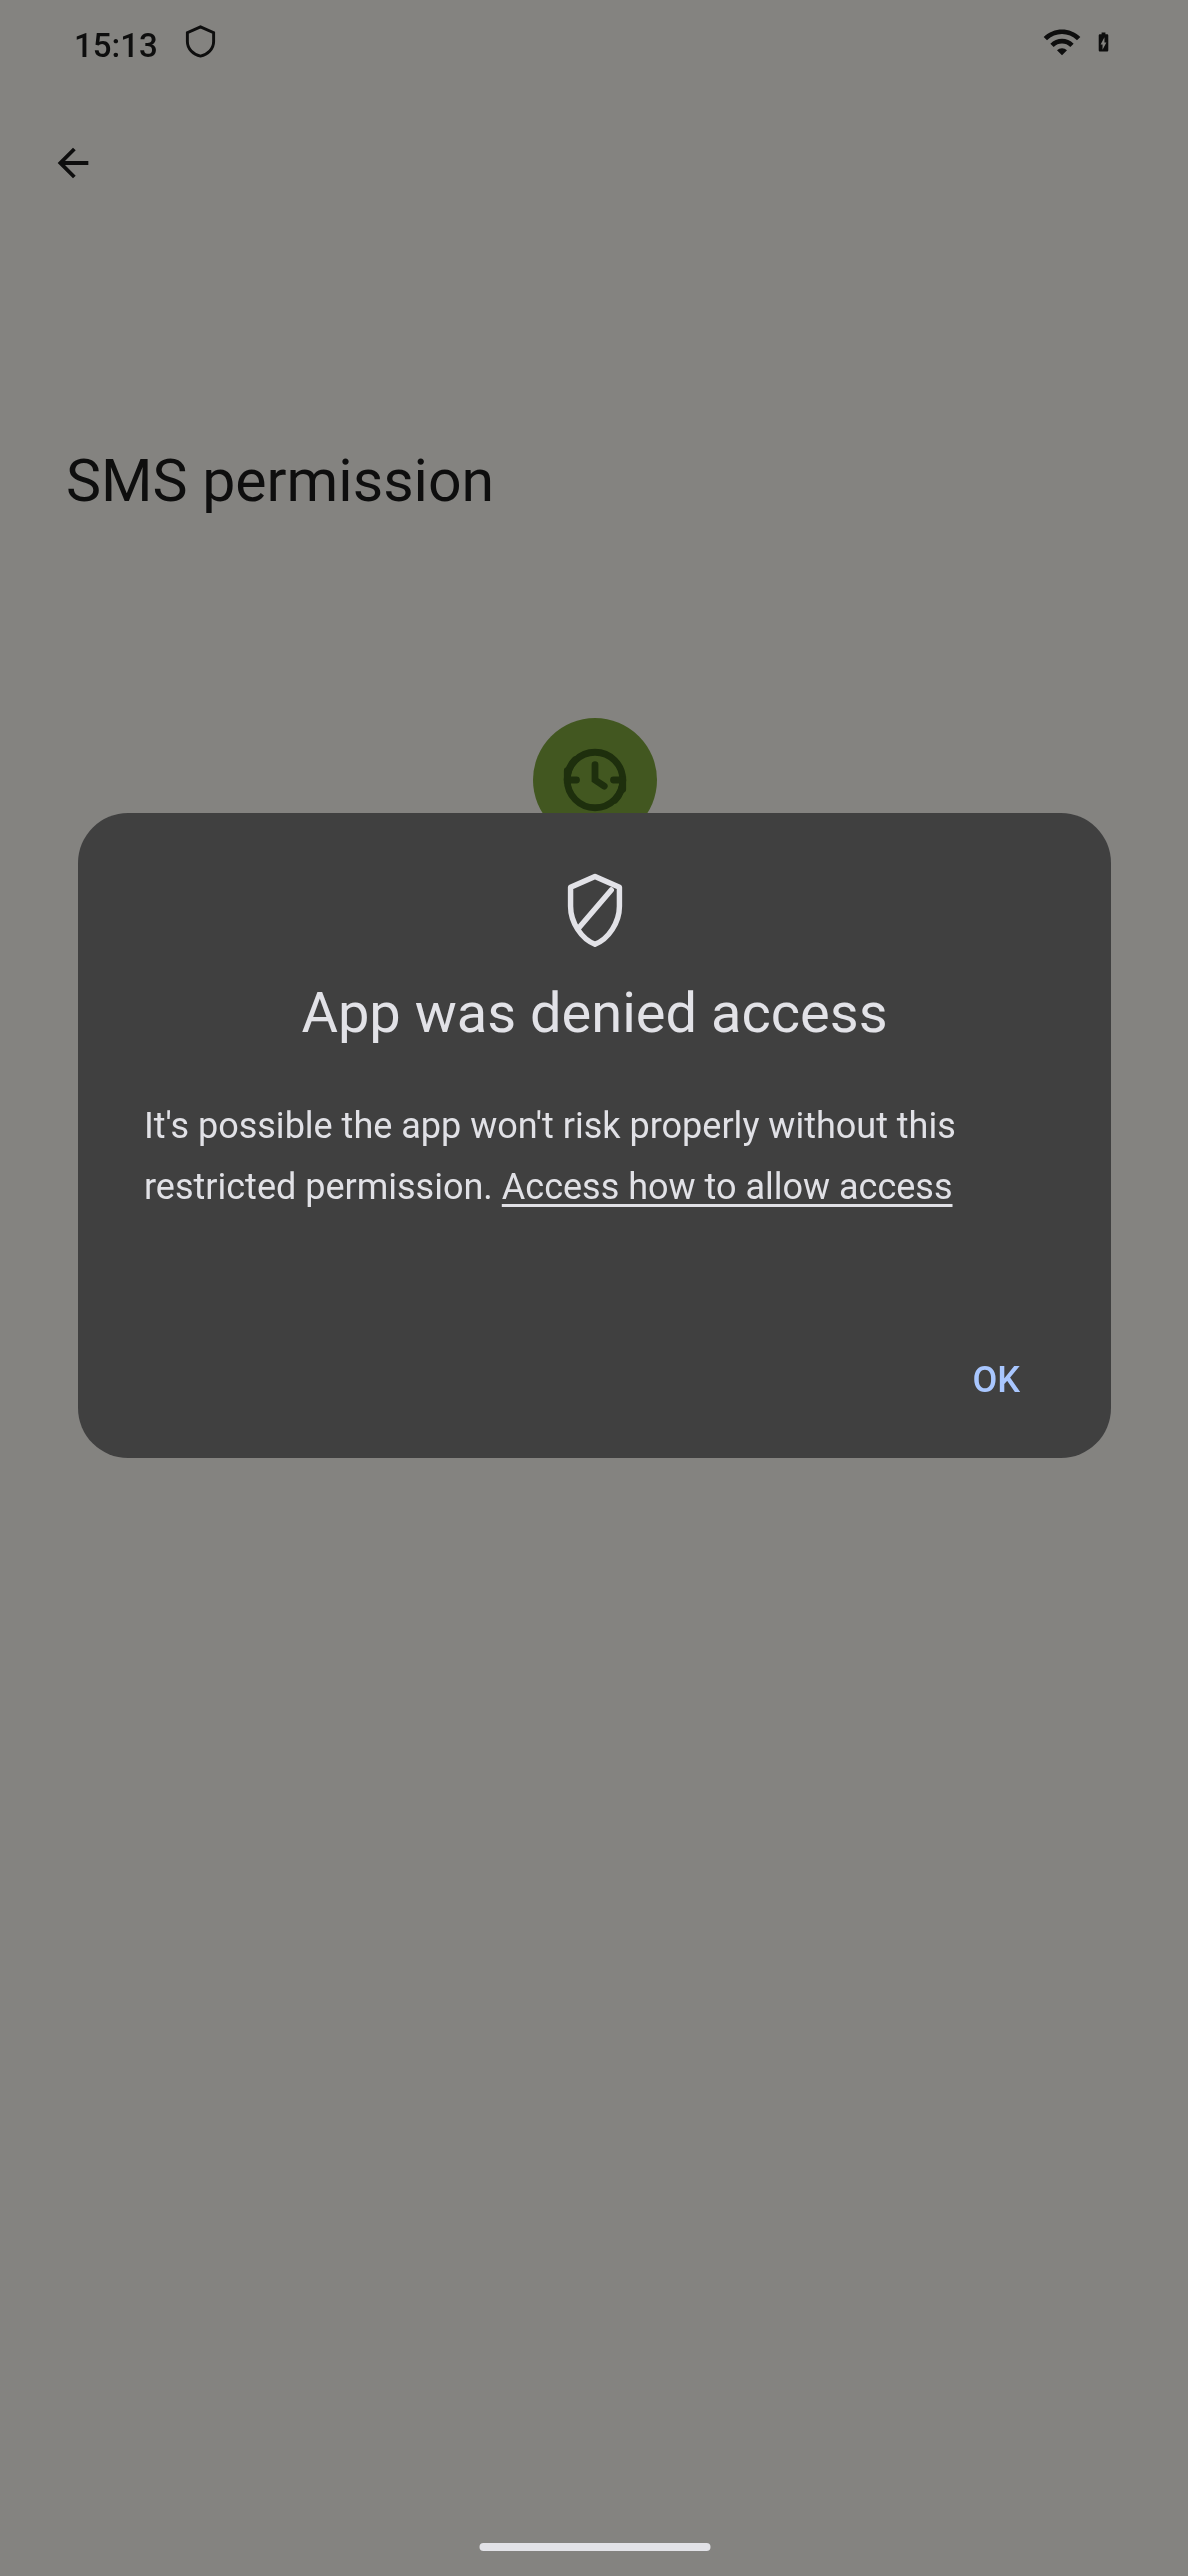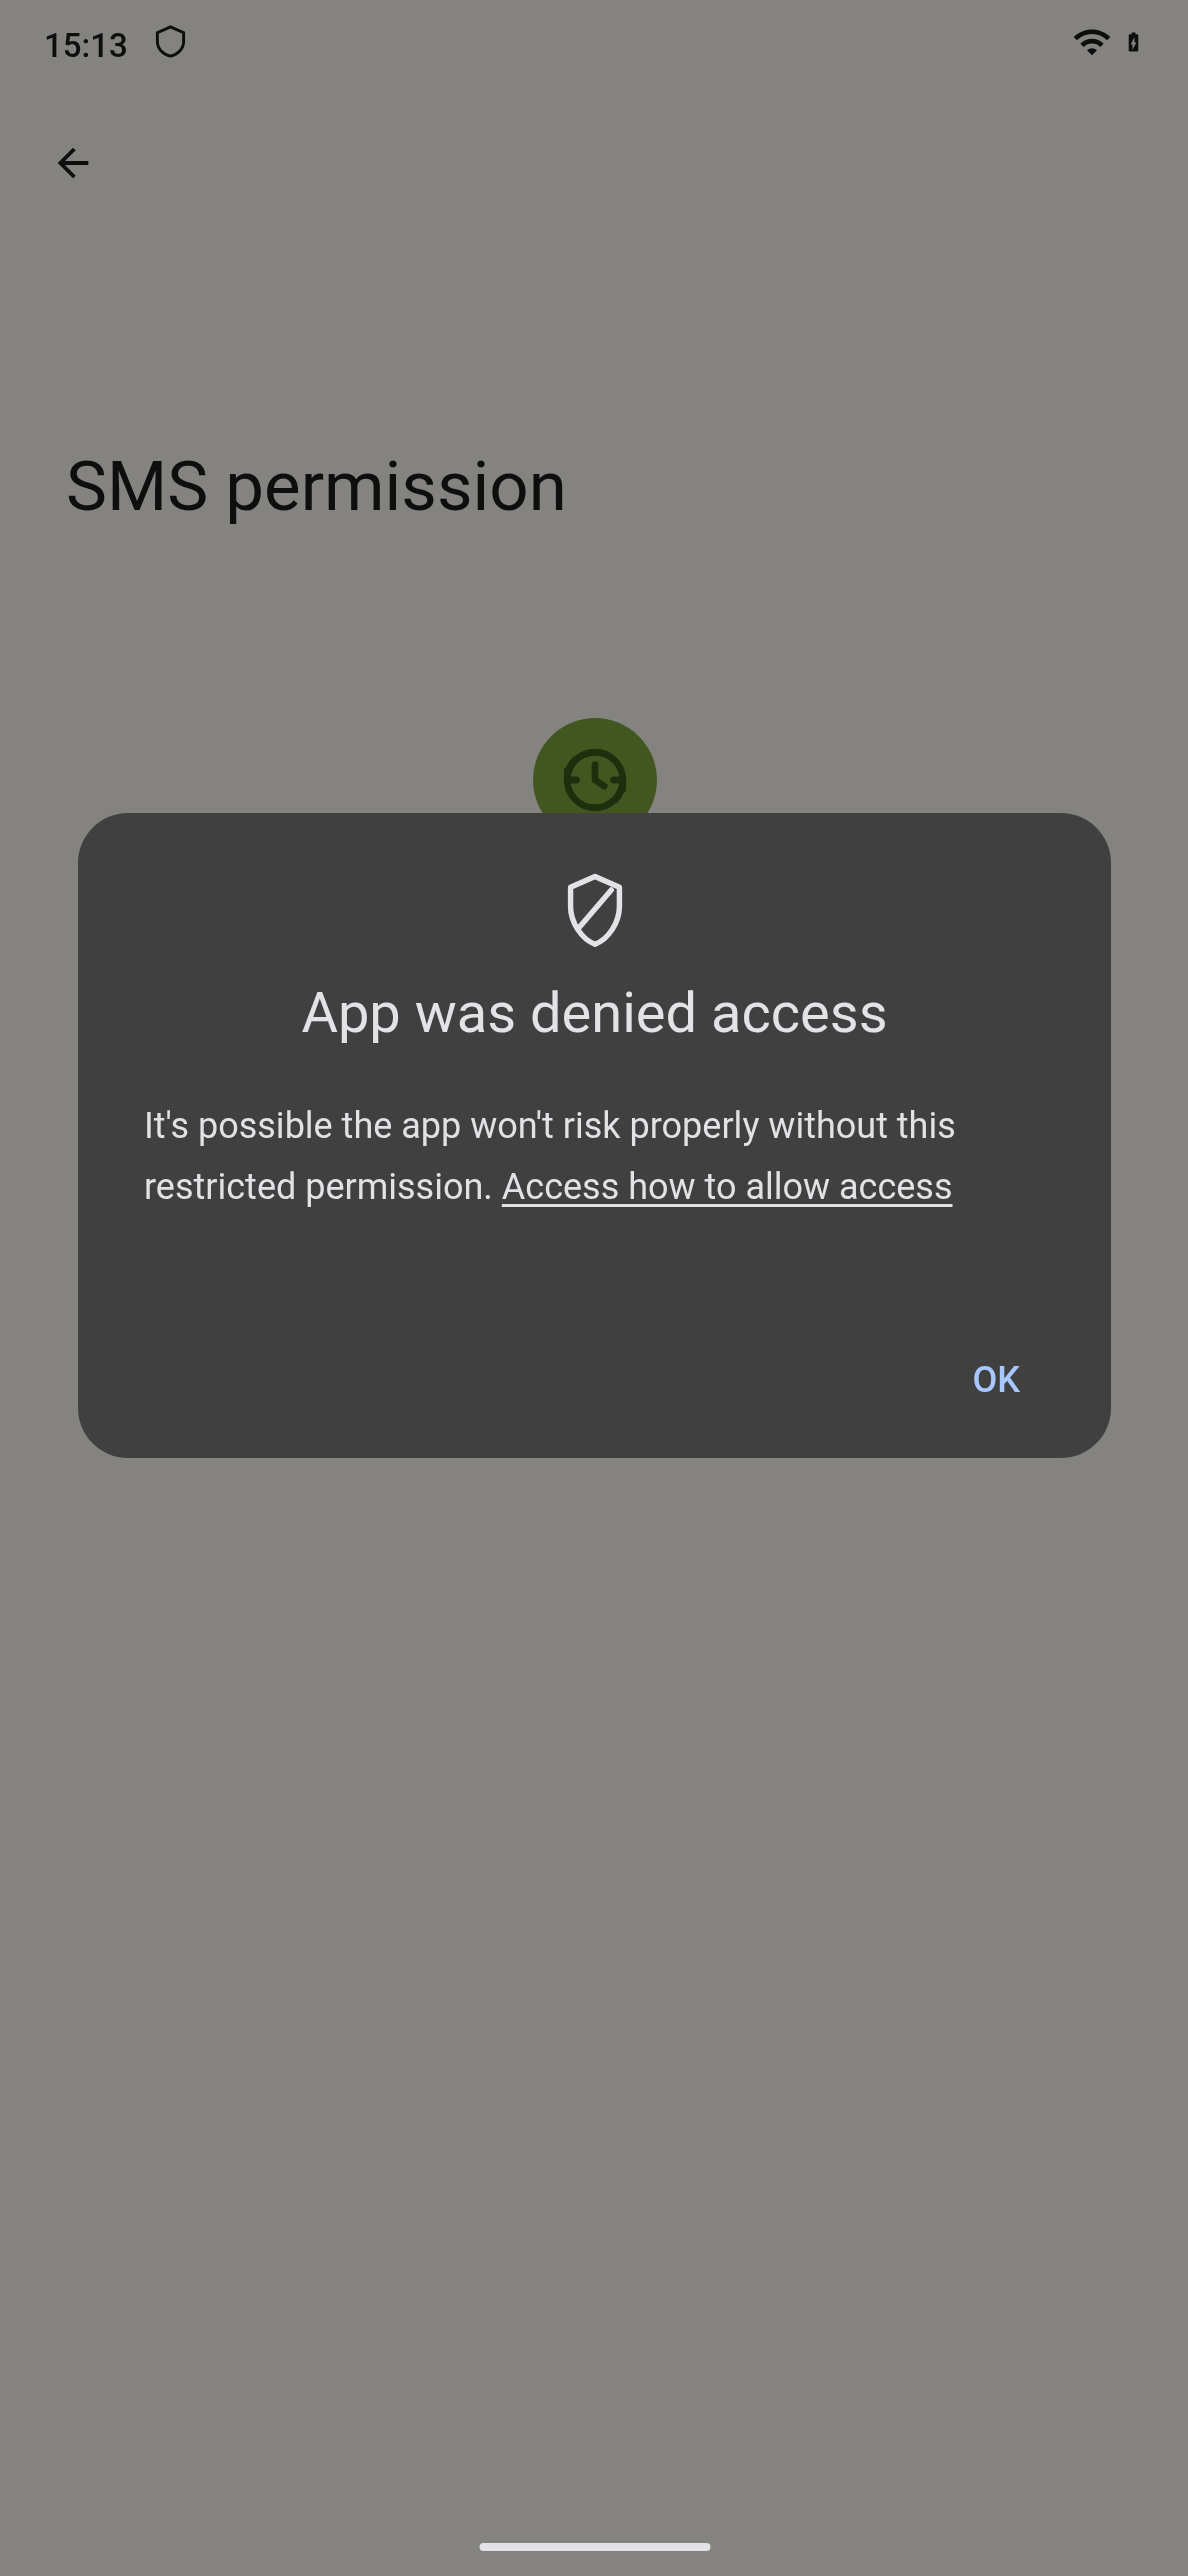--- a/index.html
+++ b/index.html
@@ -29,21 +29,21 @@
     
     .status-bar {
       position: absolute;
       top: 0;
       left: 0;
       right: 0;
       height: 91px;
       display: flex;
       justify-content: space-between;
       align-items: center;
-      padding: 0 44px;
+      padding: 0 74px;
       color: #1b1b1b;
       font-size: 33px;
       font-weight: 500;
       z-index: 5;
     }
     
     .status-left {
       display: flex;
       align-items: center;
       gap: 25px;
@@ -65,21 +65,21 @@
     .back-arrow svg {
       width: 46px;
       height: 46px;
     }
     
     
     .page-title {
       position: absolute;
       top: 446px;
       left: 66px;
-      font-size: 69px;
+      font-size: 59px;
       font-weight: 400;
       color: #1b1b1b;
     }
     
     
     .app-icon-circle {
       position: absolute;
       top: 718px;
       left: 50%;
       transform: translateX(-50%);

